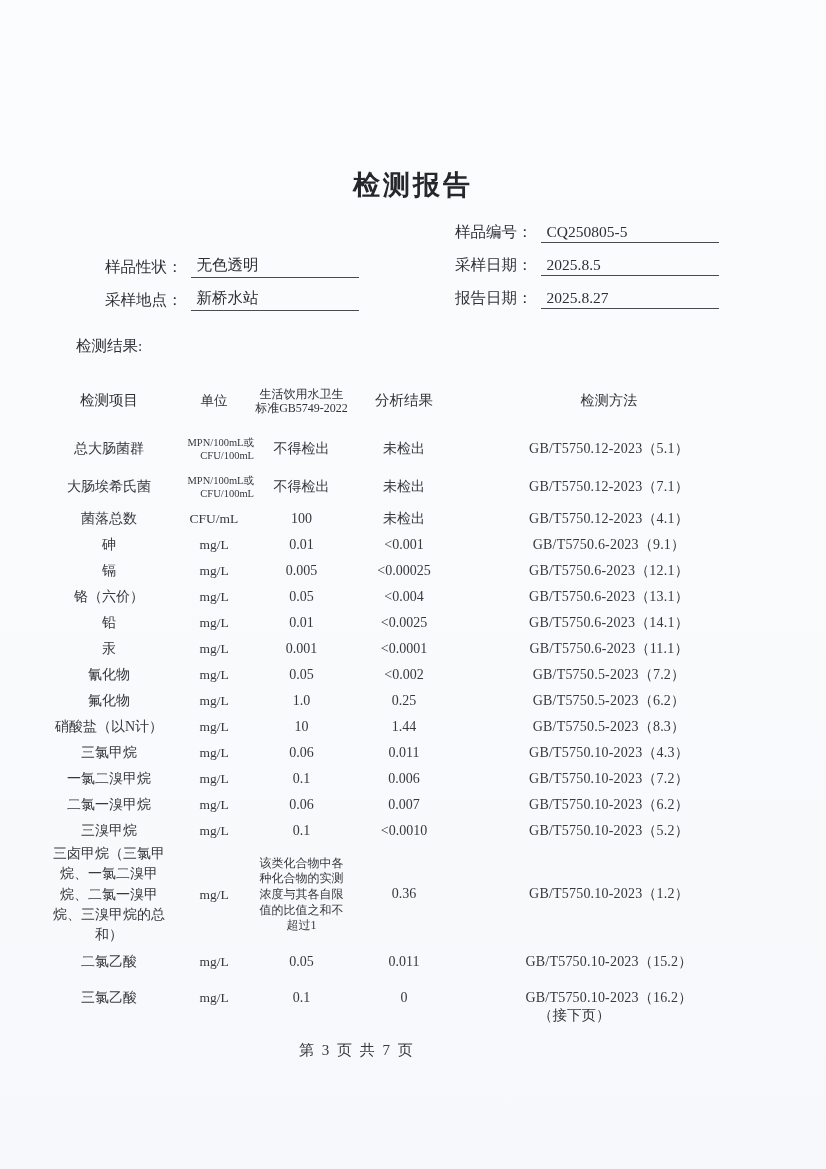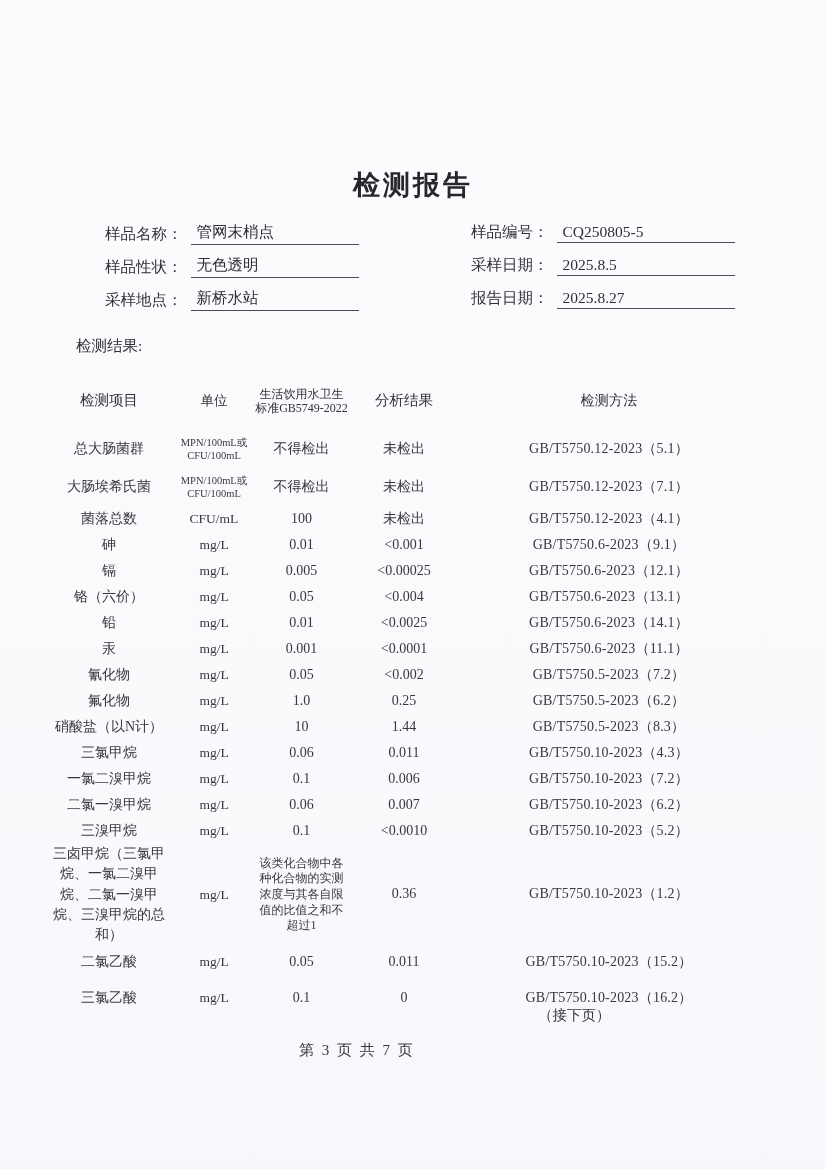--- a/index.html
+++ b/index.html
@@ -19,61 +19,57 @@
     letter-spacing:3px;
   }
   
   .field{position:absolute;display:flex;align-items:flex-end;font-size:15.5px;}
   .field .lbl{white-space:nowrap;color:#313237;}
   .field .val{
     display:inline-block;margin-left:8px;padding:0 4px 1px 6px;
     border-bottom:1.4px solid #4a4b50;white-space:nowrap;color:#2e2f34;
   }
   .f-l{left:105px;}
-  .f-r{left:455px;margin-left:16px;}
+  .f-r{left:455px;}
   .r1{top:222px;} .r2{top:255px;} .r3{top:288px;}
   .f-l .val{width:158px;}
   .f-r .val{width:168px;}
   .section-label{position:absolute;left:63px;top:336px;font-size:15.5px;color:#313237;margin-left:13px;}
   
   .table{position:absolute;left:44px;top:372px;width:715px;}
   .row{
     display:grid;
     grid-template-columns:130px 80px 95px 110px 300px;
     align-items:center;justify-items:center;
     height:26px;
     font-size:14px;color:#37383d;
     text-align:center;
   }
   .thead{height:58px;font-size:14.5px;color:#303135;}
   .thead .c-std{font-size:12px;line-height:1.2;}
   .row.h2{height:38px;}
   .row.h3{height:36px;}
   .row.tall{height:100px;}
   .cell{line-height:1.2;}
-  .c-unit{font-size:13.5px;}
+  .c-unit{font-size:13.5px;text-align:right;}
   .unit-sm .c-unit{font-size:10.5px;line-height:1.25;}
   .c-std{font-size:14px;}
   .std-sm .c-std{font-size:12px;line-height:1.3;width:92px;}
   .tall .c-item{font-size:14px;line-height:1.45;width:122px;}
   .c-meth{font-size:14px;letter-spacing:0.2px;}
   .note{position:absolute;left:538px;top:1006px;font-size:14.5px;color:#37383d;font-family:Liberation Mono, monospace;}
   .footer{position:absolute;left:287px;top:1041px;font-size:15px;letter-spacing:2px;color:#37383d;margin-left:12px;}
 </style>
 </head>
 <body>
 
 <div class="page">
 
   <div class="title">检测报告</div>
 
-  <div class="field f-l r1">
-    <span class="lbl">样品名称：</span>
-    <span class="val">管网末梢点</span>
-  </div>
   <div class="field f-r r1">
     <span class="lbl">样品编号：</span>
     <span class="val">CQ250805-5</span>
   </div>
   <div class="field f-l r2">
     <span class="lbl">样品性状：</span>
     <span class="val">无色透明</span>
   </div>
   <div class="field f-r r2">
     <span class="lbl">采样日期：</span>

